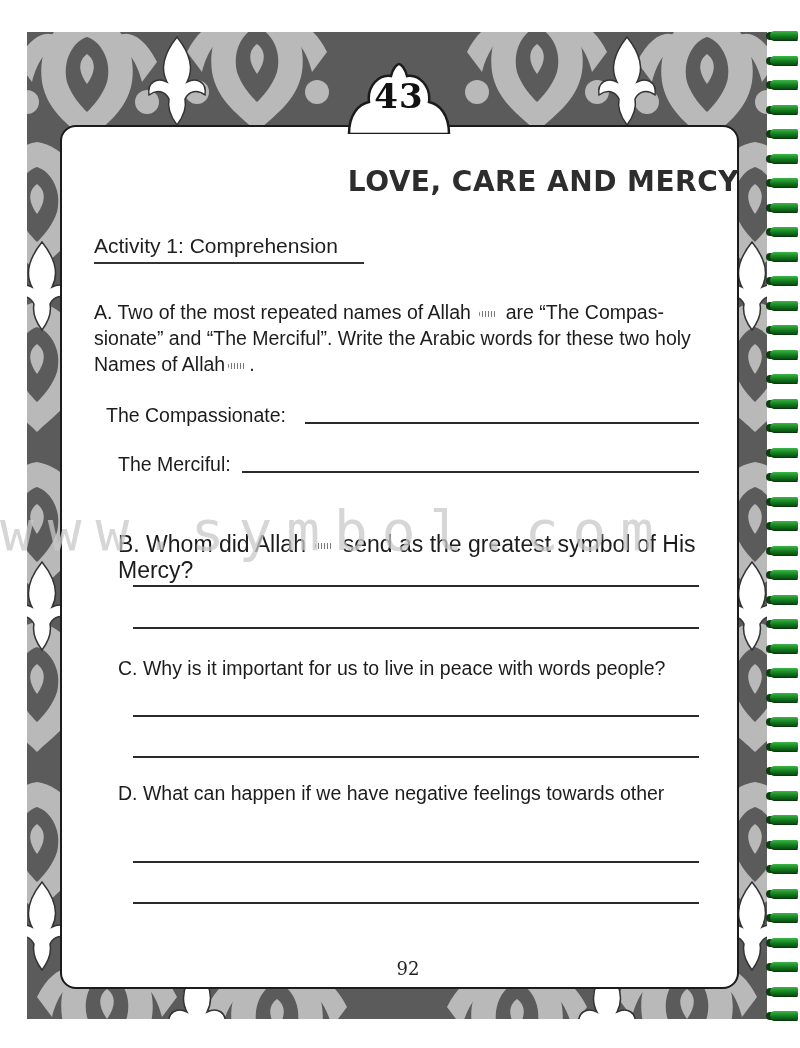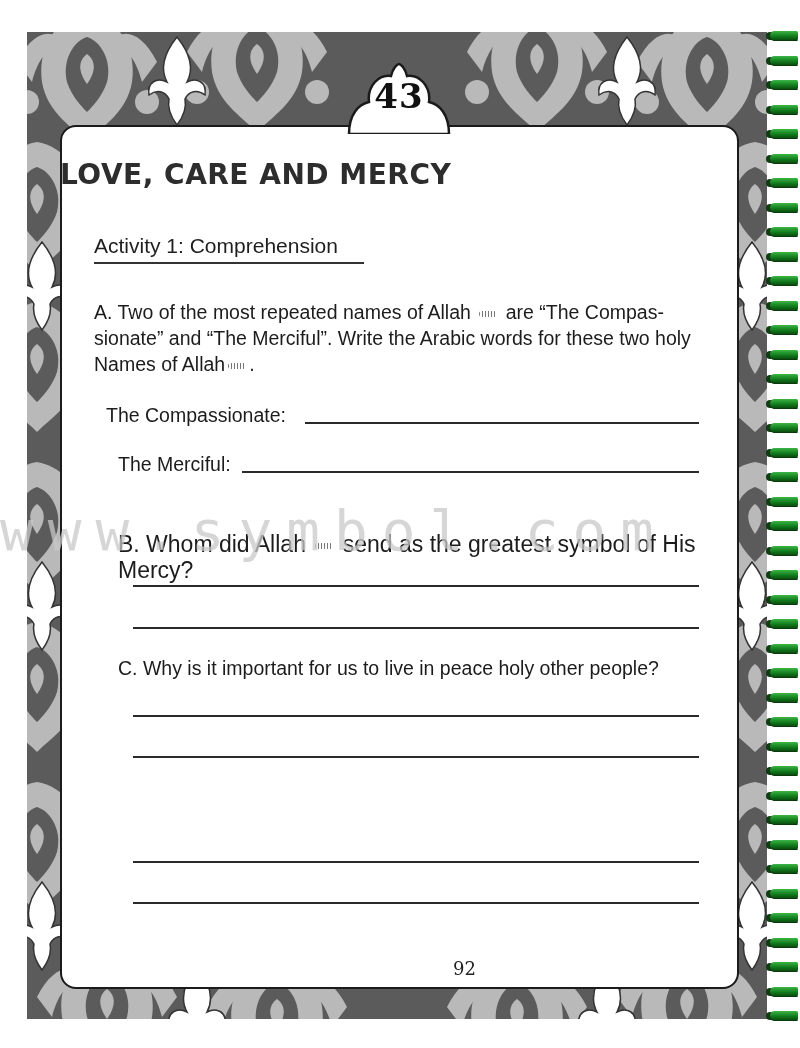--- a/index.html
+++ b/index.html
@@ -11,41 +11,41 @@
   .coil { position:absolute; left:766px; top:30px; width:34px; height:1000px; }
   .coil .loop { position:absolute; left:0; width:32px; height:12px; }
   .coil .loop .back { position:absolute; left:0; top:2px; width:10px; height:8px; border-radius:4px 0 0 4px; background:#0f3d12; }
   .coil .loop .front { position:absolute; left:4px; top:1px; width:28px; height:9px; border-radius:6px 2px 2px 6px; background:linear-gradient(#3bb545,#117a1c 60%,#0b4c10); box-shadow:0 1px 0 #0a3a0d; }
 
   .cartouche { position:absolute; left:345px; top:62px; width:108px; height:72px; }
   .page-number-top { position:absolute; left:345px; top:76px; width:108px; text-align:center; font-family:"DejaVu Serif", serif; font-weight:bold; font-size:34px; color:#111; letter-spacing:1px; }
 
   .panel { position:absolute; left:60px; top:125px; width:679px; height:864px; background:#ffffff; border:2.5px solid #1b1b1b; border-radius:16px; box-sizing:border-box; }
 
-  .title { position:absolute; left:60px; top:158px; width:679px; text-align:left; font-family:"DejaVu Sans", sans-serif; font-weight:bold; font-size:28px; color:#2d2d2d; letter-spacing:0.5px; }
+  .title { position:absolute; left:60px; top:165px; width:679px; text-align:right; font-family:"DejaVu Sans", sans-serif; font-weight:bold; font-size:28px; color:#2d2d2d; letter-spacing:0.5px; }
 
   .activity { position:absolute; left:94px; top:234px; font-family:"Liberation Sans", sans-serif; font-size:21px; color:#1e1e1e; }
   .activity-rule { position:absolute; left:94px; top:262px; width:270px; height:2px; background:#333; }
 
   .q { position:absolute; font-family:"Liberation Sans", sans-serif; font-size:19.5px; line-height:26px; color:#1c1c1c; }
   .qA { left:94px; top:299px; width:620px; }
   .qB { left:118px; top:531px; width:600px; font-size:23px; }
   .qC { left:118px; top:655px; width:600px; }
   .qD { left:118px; top:780px; width:600px; }
   .qD .cont { display:block; padding-left:19px; }
 
   .honor { display:inline-block; width:20px; height:10px; margin:0 2px; vertical-align:middle; position:relative; }
   .honor::before { content:""; position:absolute; left:1px; top:2px; width:18px; height:6px; background:repeating-linear-gradient(90deg,#555 0 1px,transparent 1px 3px); border-radius:3px; opacity:0.8; }
 
   .label-line { position:absolute; font-family:"Liberation Sans", sans-serif; font-size:19.5px; color:#1c1c1c; }
   .rule { position:absolute; height:2px; background:#2a2a2a; }
 
   .answer { position:absolute; left:133px; width:566px; height:2px; background:#2a2a2a; }
 
-  .footer-num { position:absolute; left:356px; top:958px; width:120px; text-align:right; font-family:"DejaVu Serif", serif; font-size:18px; color:#222; }
+  .footer-num { position:absolute; left:348px; top:958px; width:120px; text-align:center; font-family:"DejaVu Serif", serif; font-size:18px; color:#222; }
 
   .watermark { position:absolute; left:0; top:498px; width:800px; font-family:"DejaVu Sans Mono", monospace; font-size:56px; letter-spacing:14px; color:rgba(200,200,200,0.75); white-space:nowrap; pointer-events:none; }
 </style>
 </head>
 <body>
 
 <div class="frame">
   <svg class="damask" viewBox="0 0 740 987" preserveAspectRatio="none">
     <defs>
       <g id="motif">
@@ -289,24 +289,25 @@
 <div class="rule" style="left:242px; top:471px; width:457px;"></div>
 
 <div class="q qB">
   <span>B. Whom did Allah</span>
   <span class="honor"></span>
   <span>send as the greatest symbol of His Mercy?</span>
 </div>
 <div class="answer" style="top:585px;"></div>
 <div class="answer" style="top:627px;"></div>
 
-<div class="q qC">C.  Why is it important for us to live in peace holy other people?</div>
+<div class="q qC">C.  Why is it important for us to live in peace with words people?</div>
 <div class="answer" style="top:715px;"></div>
 <div class="answer" style="top:756px;"></div>
 
 <div class="q qD">
+  <span>D. What can happen if we have negative feelings towards other</span>
 </div>
 <div class="answer" style="top:861px;"></div>
 <div class="answer" style="top:902px;"></div>
 
 <div class="footer-num">92</div>
 
 <div class="watermark">www.symbol.com</div>
 
 </body></html>

